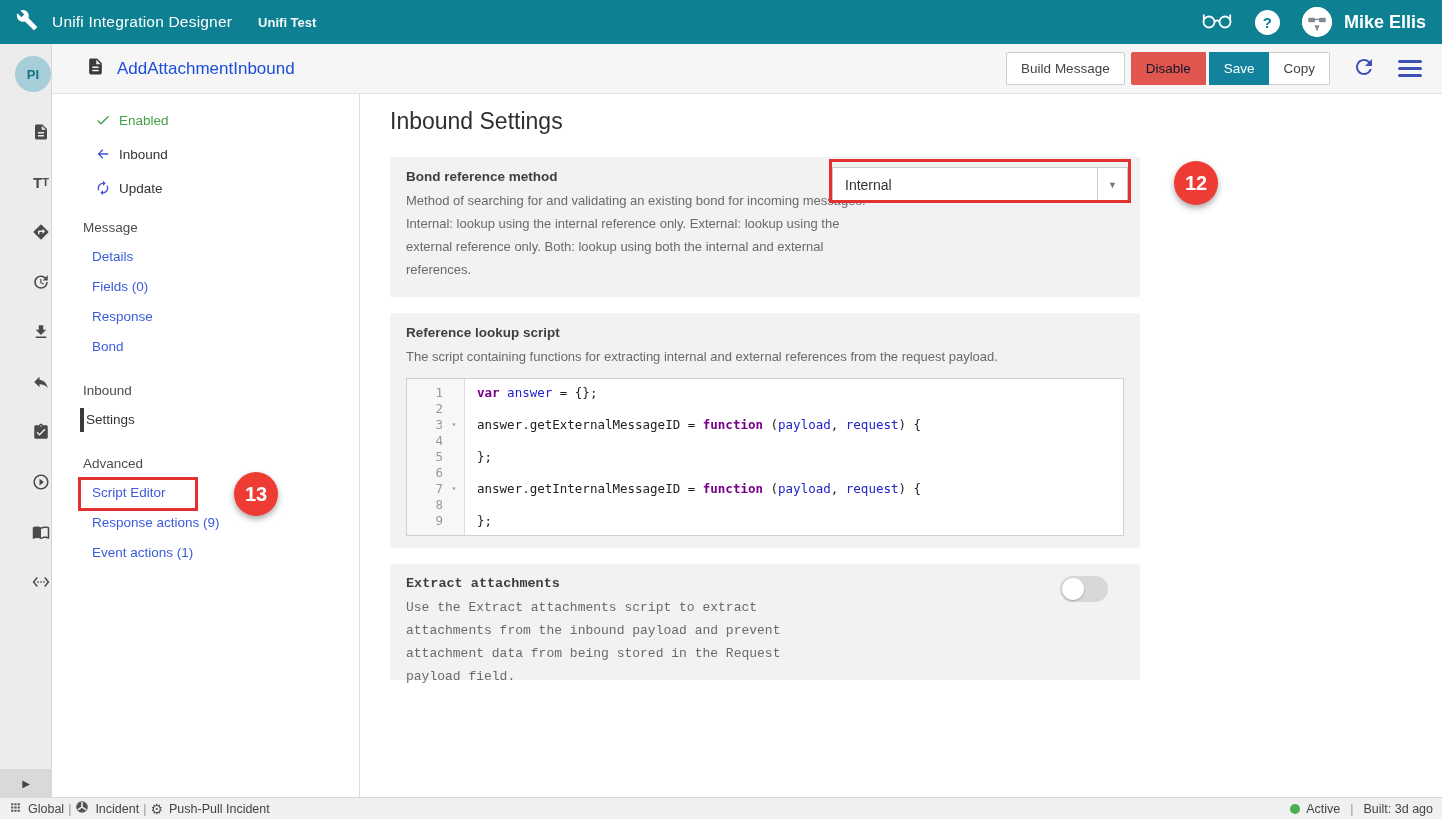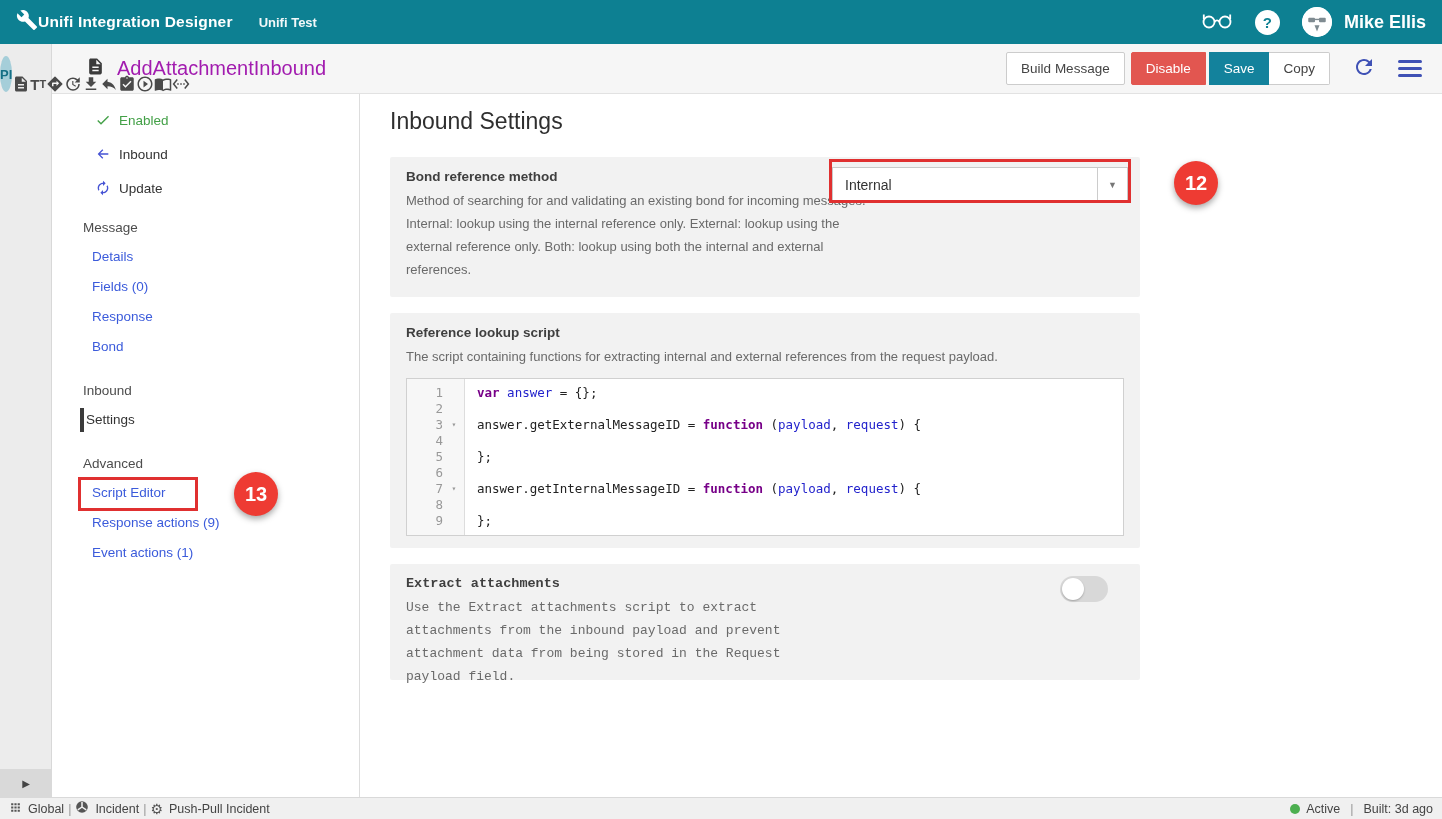--- a/index.html
+++ b/index.html
@@ -2,46 +2,46 @@
 <html><head>
 <meta charset="utf-8">
 <style>
   * { margin:0; padding:0; box-sizing:border-box; }
   html,body { width:1442px; height:819px; font-family:"Liberation Sans", sans-serif; }
   .app { position:relative; width:1442px; height:819px; background:#fff; overflow:hidden; }
 
   
   .topbar { position:absolute; left:0; top:0; width:100%; height:44px; background:#0d8092;
             display:flex; align-items:center; color:#fff; padding:0 16px; }
-  .topbar .app-title { font-size:15.5px; font-weight:700; letter-spacing:.2px; }
+  .topbar .app-title { font-size:15.5px; font-weight:400; margin-left:14px; letter-spacing:.2px; }
   .topbar .workspace { font-size:13px; margin-left:26px; font-weight:600; opacity:.95; }
   .topbar .right { margin-left:auto; display:flex; align-items:center; gap:22px; }
   .qmark { width:25px; height:25px; border-radius:50%; background:#fff; color:#0d8092;
            font-weight:700; font-size:15px; display:flex; align-items:center; justify-content:center; }
   .avatar-user { width:30px; height:30px; border-radius:50%; background:#fff; overflow:hidden; }
   .user-name { font-size:18px; font-weight:600; margin-left:-10px; }
 
   
   .titlebar { position:absolute; left:52px; top:44px; right:0; height:50px; background:#f6f6f6;
               border-bottom:1px solid #e2e2e2; display:flex; align-items:center; padding:0 14px 0 34px; }
-  .doc-title { font-size:20px; color:#a21caf; margin-left:12px; }
+  .doc-title { font-size:17px; color:#1d4ed8; margin-left:12px; }
   .titlebar .actions { margin-left:auto; display:flex; align-items:center;padding-left:44px; }
   .btn { height:33px; padding:0 14px; font-size:13.5px; border:1px solid #ccc; background:#fff;
          color:#444; border-radius:2px; display:flex; align-items:center; cursor:pointer; font-family:inherit; }
-  .btn-disable { background:#e25650; border-color:#e25650; color:#ffffff; margin-left:6px; border-radius:2px 0 0 2px; }
+  .btn-disable { background:#e25650; border-color:#e25650; color:#0f172a; margin-left:6px; border-radius:2px 0 0 2px; }
   .btn-save { background:#13829c; border-color:#13829c; color:#fff; margin-left:3px; border-radius:0; }
   .btn-copy { border-left:none; border-radius:0 2px 2px 0; }
   .icon-btn { background:none; border:none; cursor:pointer; }
   .refresh-btn { margin-left:22px; }
   .menu-btn { margin-left:22px; margin-right:6px; display:flex; flex-direction:column; gap:4px; }
   .menu-btn i { display:block; width:24px; height:3.2px; background:#3f51b5; border-radius:2px; }
 
   
   .rail { position:absolute; left:0; top:44px; bottom:22px; width:52px; background:#ececec;
-          border-right:1px solid #d8d8d8; display:flex; flex-direction:row; align-items:flex-start; }
+          border-right:1px solid #d8d8d8; display:flex; flex-direction:column; align-items:flex-end; }
   .pi-avatar { width:36px; height:36px; border-radius:50%; background:#a5ced9; color:#156f85;
                font-weight:700; font-size:13px; display:flex; align-items:center; justify-content:center;
                margin-top:12px; }
   .rail-icon { margin-top:30px; width:20px; height:20px; display:flex; align-items:center;
                justify-content:center; color:#4a4a4a; cursor:pointer; }
   .rail-icon svg { fill:#4a4a4a; }
   .tt-icon { font-weight:700; font-size:15px; color:#4a4a4a; }
   .tt-icon small { font-size:11px; font-weight:700; }
   .collapse-btn { position:absolute; left:0; bottom:0; width:52px; height:28px; background:#d9d9d9;
                   border:none; color:#444; font-size:10px; cursor:pointer; }

